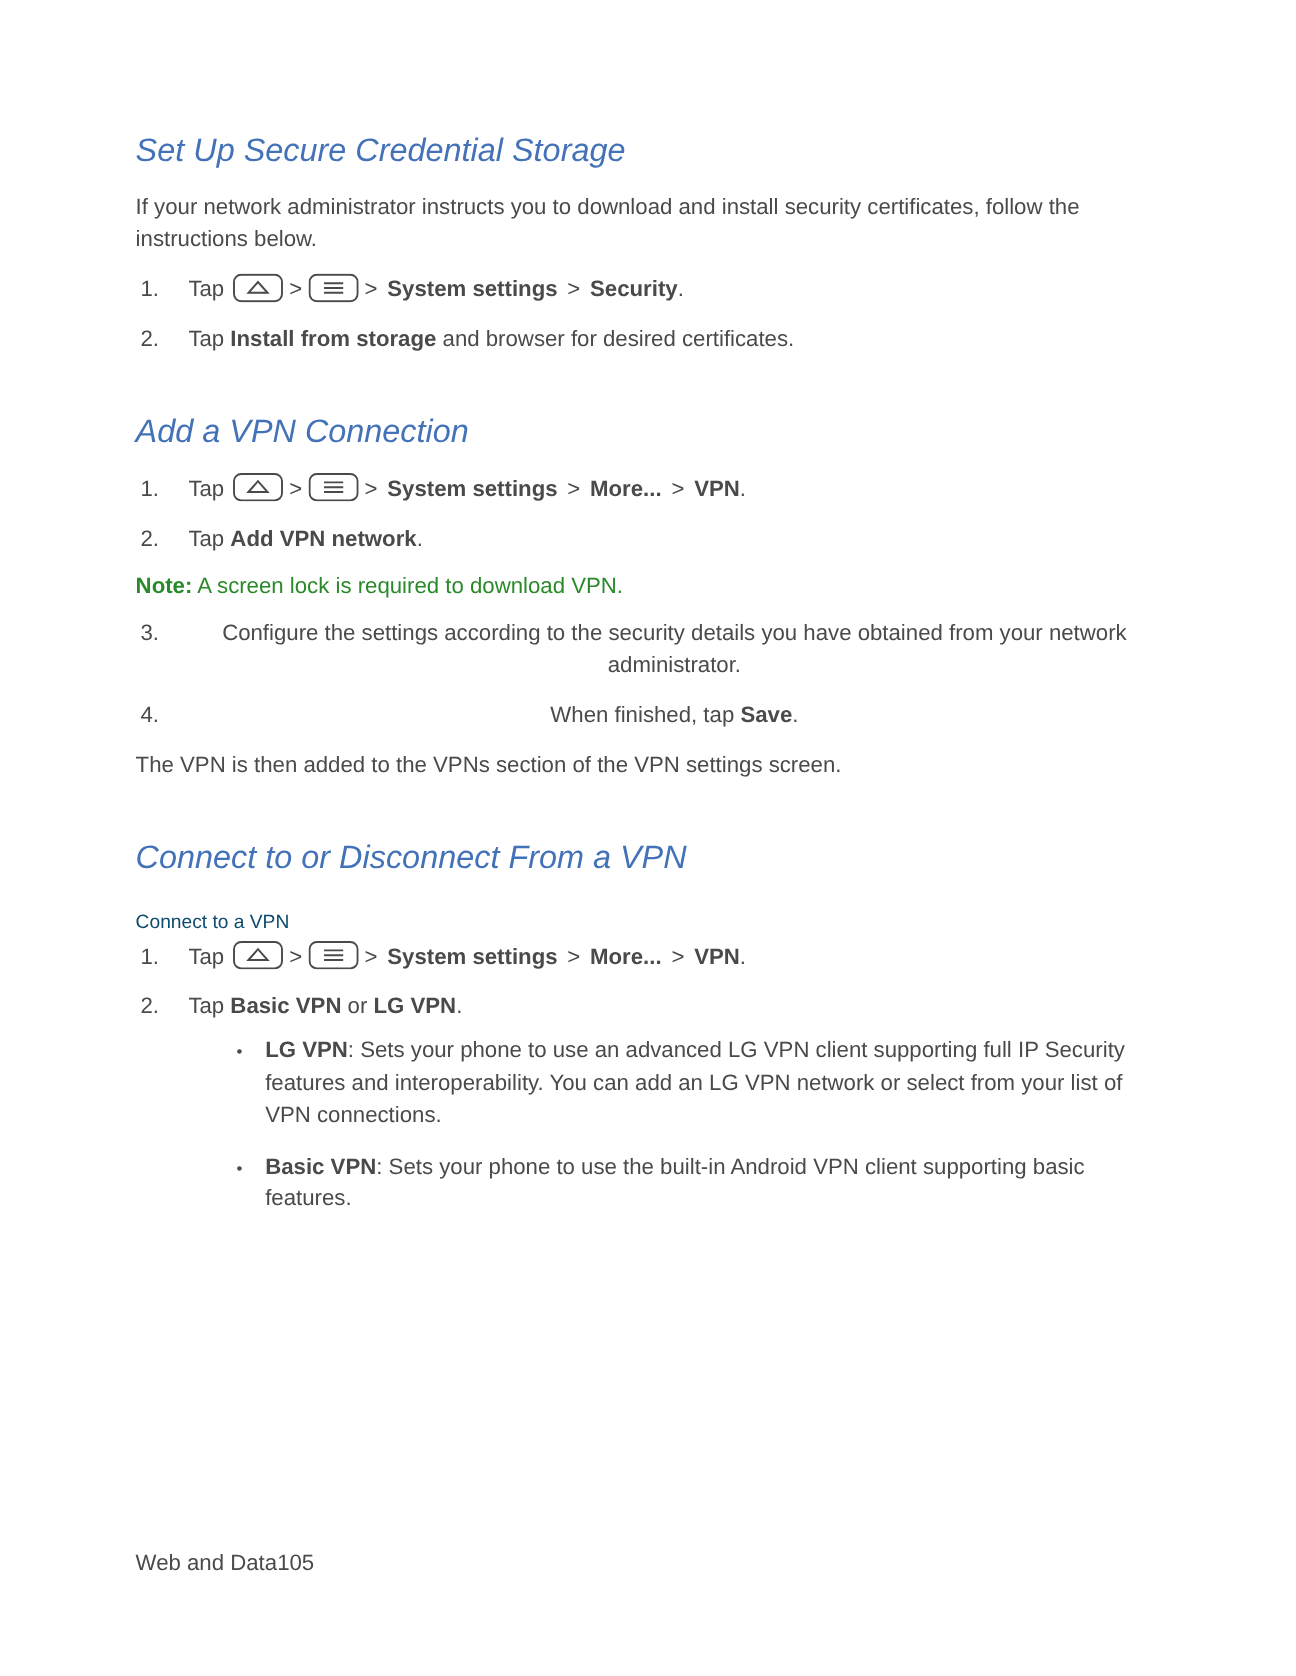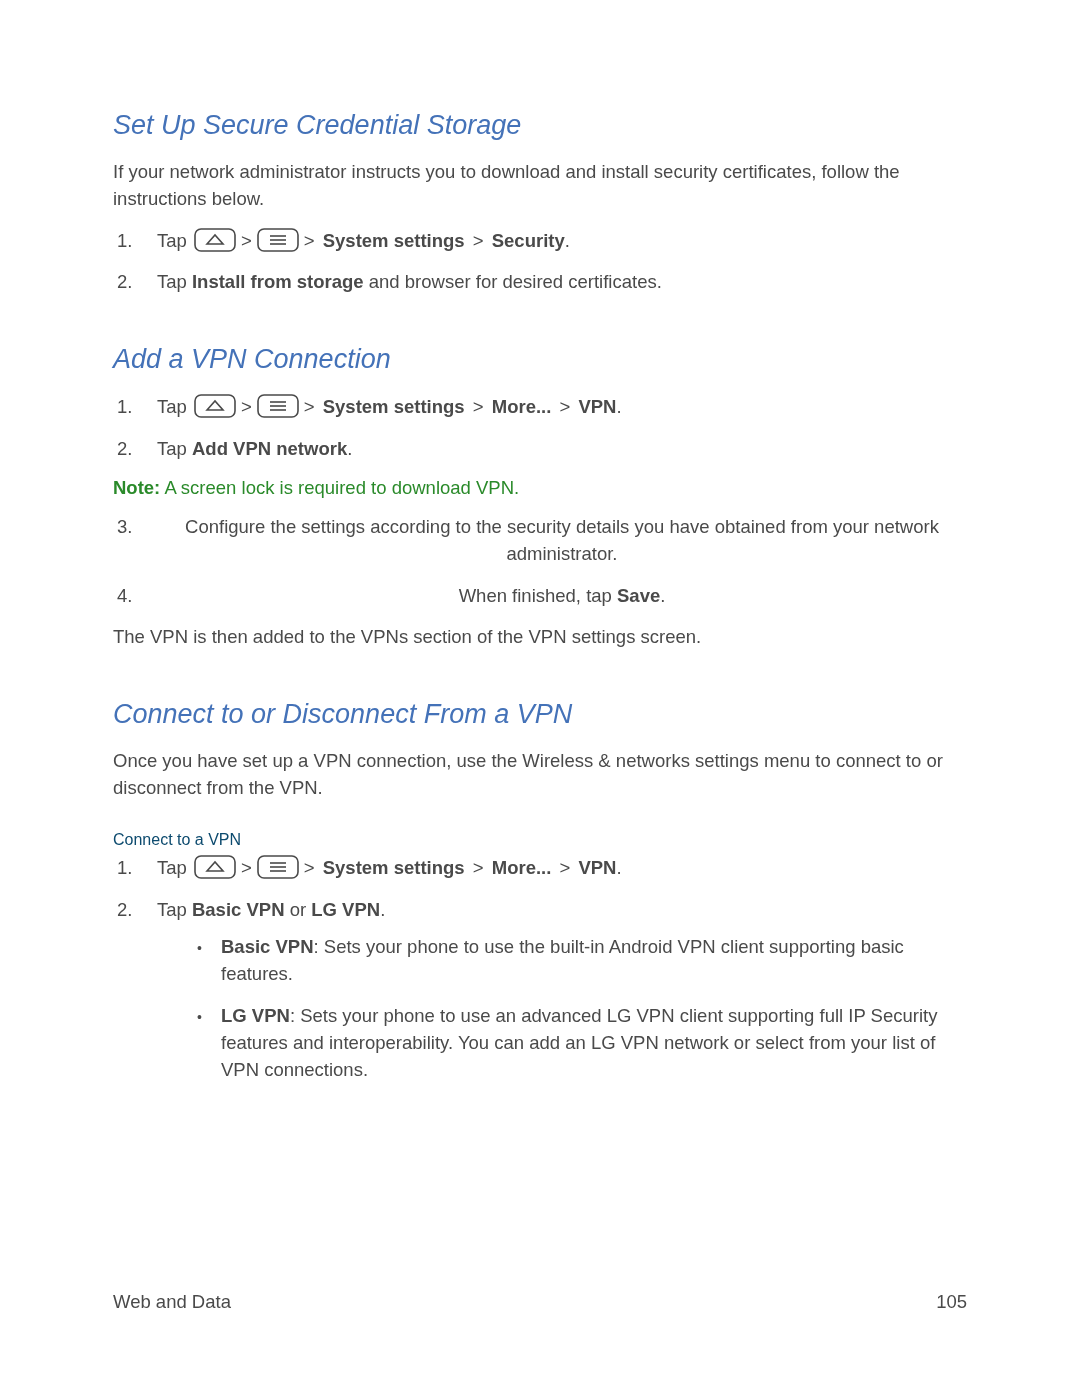--- a/index.html
+++ b/index.html
@@ -108,24 +108,23 @@
     }
     .gt {
       margin: 0 3px;
     }
     .footer {
       position: absolute;
       bottom: 84px;
       left: 113px;
       right: 113px;
       display: flex;
-      justify-content: space-between;
-      font-size: 18.5px;
-      color: #4a4a4a;
-      gap: 16px;
+      justify-content: flex-start;
+      font-size: 18.5px;
+      color: #4a4a4a;
     }
   </style>
 </head>
 <body>
 
 <div class="page">
 
   <h2 class="section-heading">Set Up Secure Credential Storage</h2>
   <p class="body-text">If your network administrator instructs you to download and install security certificates, follow the instructions below.</p>
 
@@ -173,45 +172,44 @@
   <ol class="step-list" start="3" style="counter-reset: step 2; text-align: center;">
     <li>Configure the settings according to the security details you have obtained from your network administrator.</li>
     <li>
       <span>When finished, tap </span><span class="bold">Save</span><span>.</span>
     </li>
   </ol>
 
   <p class="body-text">The VPN is then added to the VPNs section of the VPN settings screen.</p>
 
   <h2 class="section-heading spaced">Connect to or Disconnect From a VPN</h2>
-  <p class="body-text">Once you have set up a VPN connection, use the Wireless &amp; networks settings menu to connect to or disconnect from the VPN.</p>
 
   <h3 class="subsection-heading">Connect to a VPN</h3>
 
   <ol class="step-list">
     <li>
       <span>Tap </span><span class="icon-key"><svg width="42" height="24" viewBox="0 0 42 24">
             <rect x="1" y="1" width="40" height="22" rx="6" ry="6" fill="none" stroke="#4a4a4a" stroke-width="1.6"></rect>
             <path d="M 13 16 L 21 7 L 29 16 Z" fill="none" stroke="#4a4a4a" stroke-width="1.6"></path>
           </svg></span><span class="gt">&gt;</span><span class="icon-key"><svg width="42" height="24" viewBox="0 0 42 24">
             <rect x="1" y="1" width="40" height="22" rx="6" ry="6" fill="none" stroke="#4a4a4a" stroke-width="1.6"></rect>
             <line x1="13" y1="8" x2="29" y2="8" stroke="#4a4a4a" stroke-width="1.6"></line>
             <line x1="13" y1="12" x2="29" y2="12" stroke="#4a4a4a" stroke-width="1.6"></line>
             <line x1="13" y1="16" x2="29" y2="16" stroke="#4a4a4a" stroke-width="1.6"></line>
           </svg></span><span class="gt">&gt;</span> <span class="bold">System settings</span> <span class="gt">&gt;</span> <span class="bold">More...</span> <span class="gt">&gt;</span> <span class="bold">VPN</span><span>.</span>
     </li>
     <li>
       <span>Tap </span><span class="bold">Basic VPN</span><span> or </span><span class="bold">LG VPN</span><span>.</span>
 
       <ul class="bullet-list">
         <li>
-          <span class="bold">Basic VPN</span><span>: Sets your phone to use the built-in Android VPN client supporting basic features.</span>
+          <span class="bold">LG VPN</span><span>: Sets your phone to use an advanced LG VPN client supporting full IP Security features and interoperability. You can add an LG VPN network or select from your list of VPN connections.</span>
         </li>
         <li>
-          <span class="bold">LG VPN</span><span>: Sets your phone to use an advanced LG VPN client supporting full IP Security features and interoperability. You can add an LG VPN network or select from your list of VPN connections.</span>
+          <span class="bold">Basic VPN</span><span>: Sets your phone to use the built-in Android VPN client supporting basic features.</span>
         </li>
       </ul>
     </li>
   </ol>
 
 </div>
 
 <div class="footer">
   <span>Web and Data</span>
   <span>105</span>

